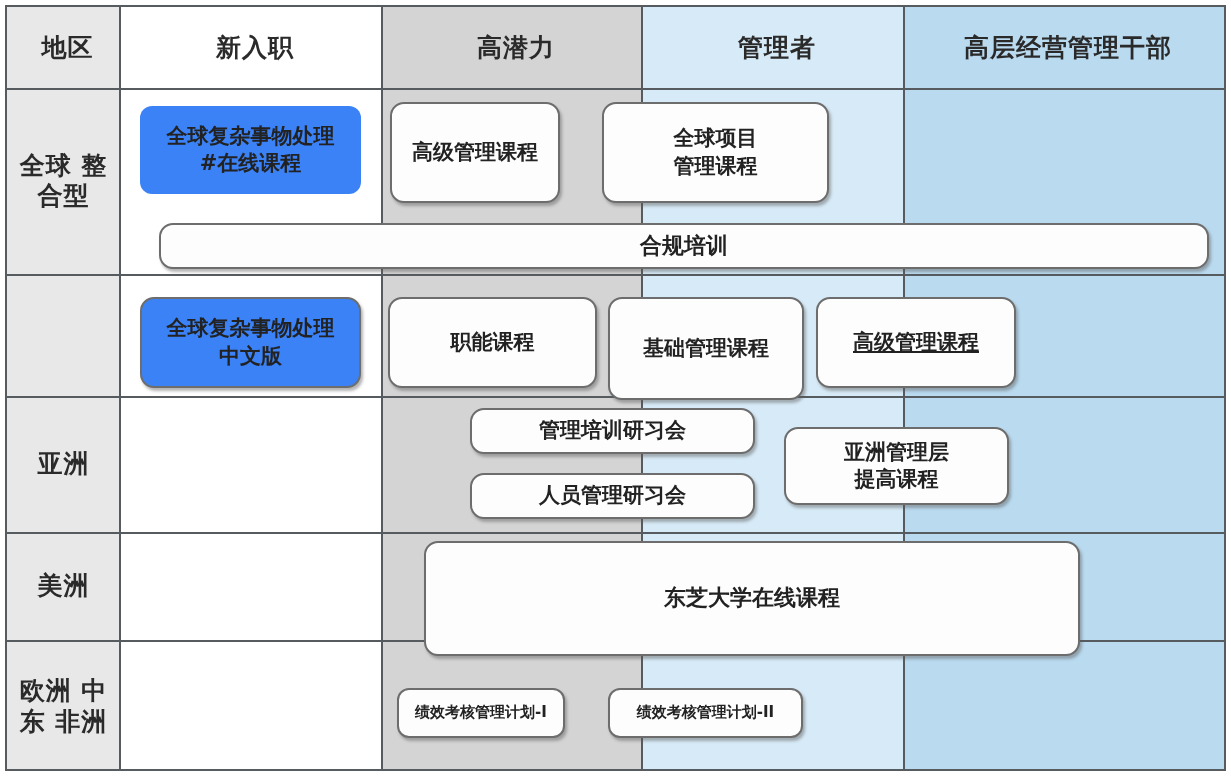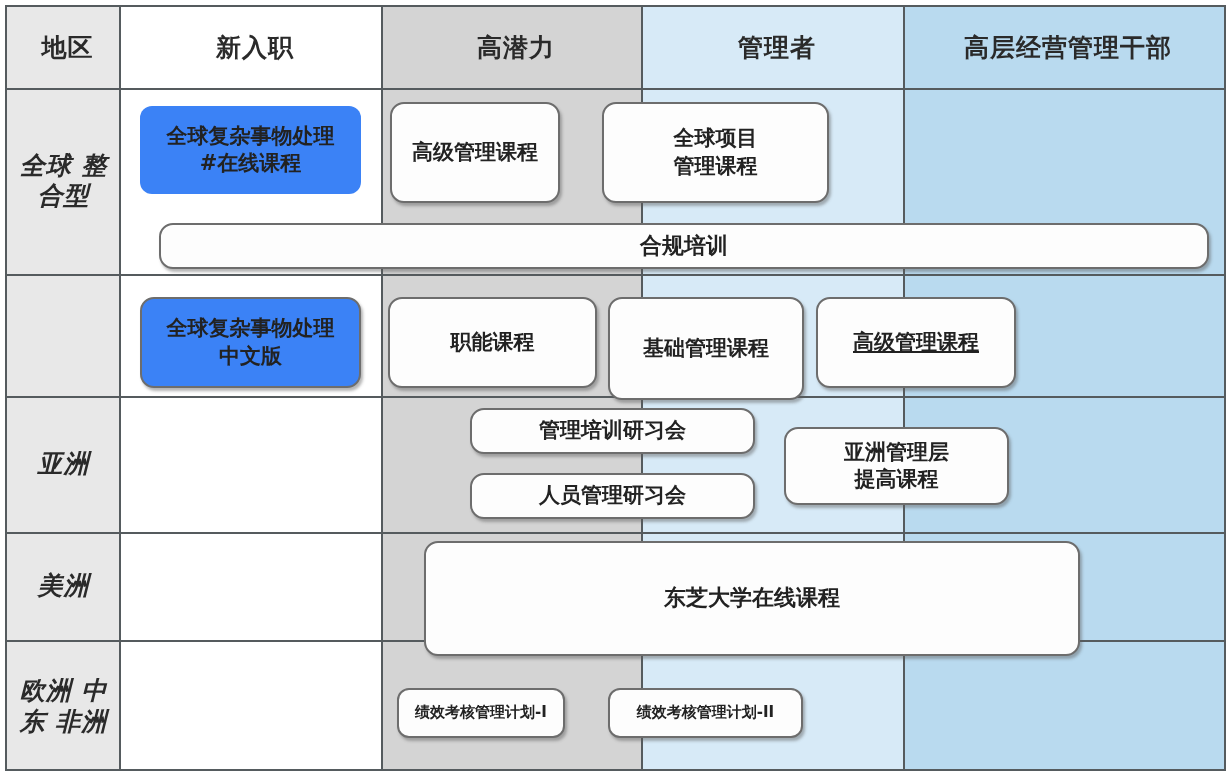--- a/index.html
+++ b/index.html
@@ -37,21 +37,21 @@
 
   
   .vline { position:absolute; top:0; bottom:0; width:2px; background:#555b5e; }
   .hline { position:absolute; left:0; right:0; height:2px; background:#555b5e; }
 
   
   .regcell {
     position:absolute; left:0; width:113px;
     display:flex; align-items:center; justify-content:center;
     text-align:center; font-size:25px; font-weight:700; color:#2a2a2a;
-    line-height:1.22; letter-spacing:1px; pointer-events:none;font-style:italic;
+    line-height:1.22; letter-spacing:1px; pointer-events:none;
   }
 
   
   .box {
     position:absolute;
     background:#fdfdfd;
     border:2px solid #6d6d6d;
     border-radius:14px;
     box-shadow: 2px 3px 3px rgba(90,90,90,0.45);
     display:flex; align-items:center; justify-content:center;

